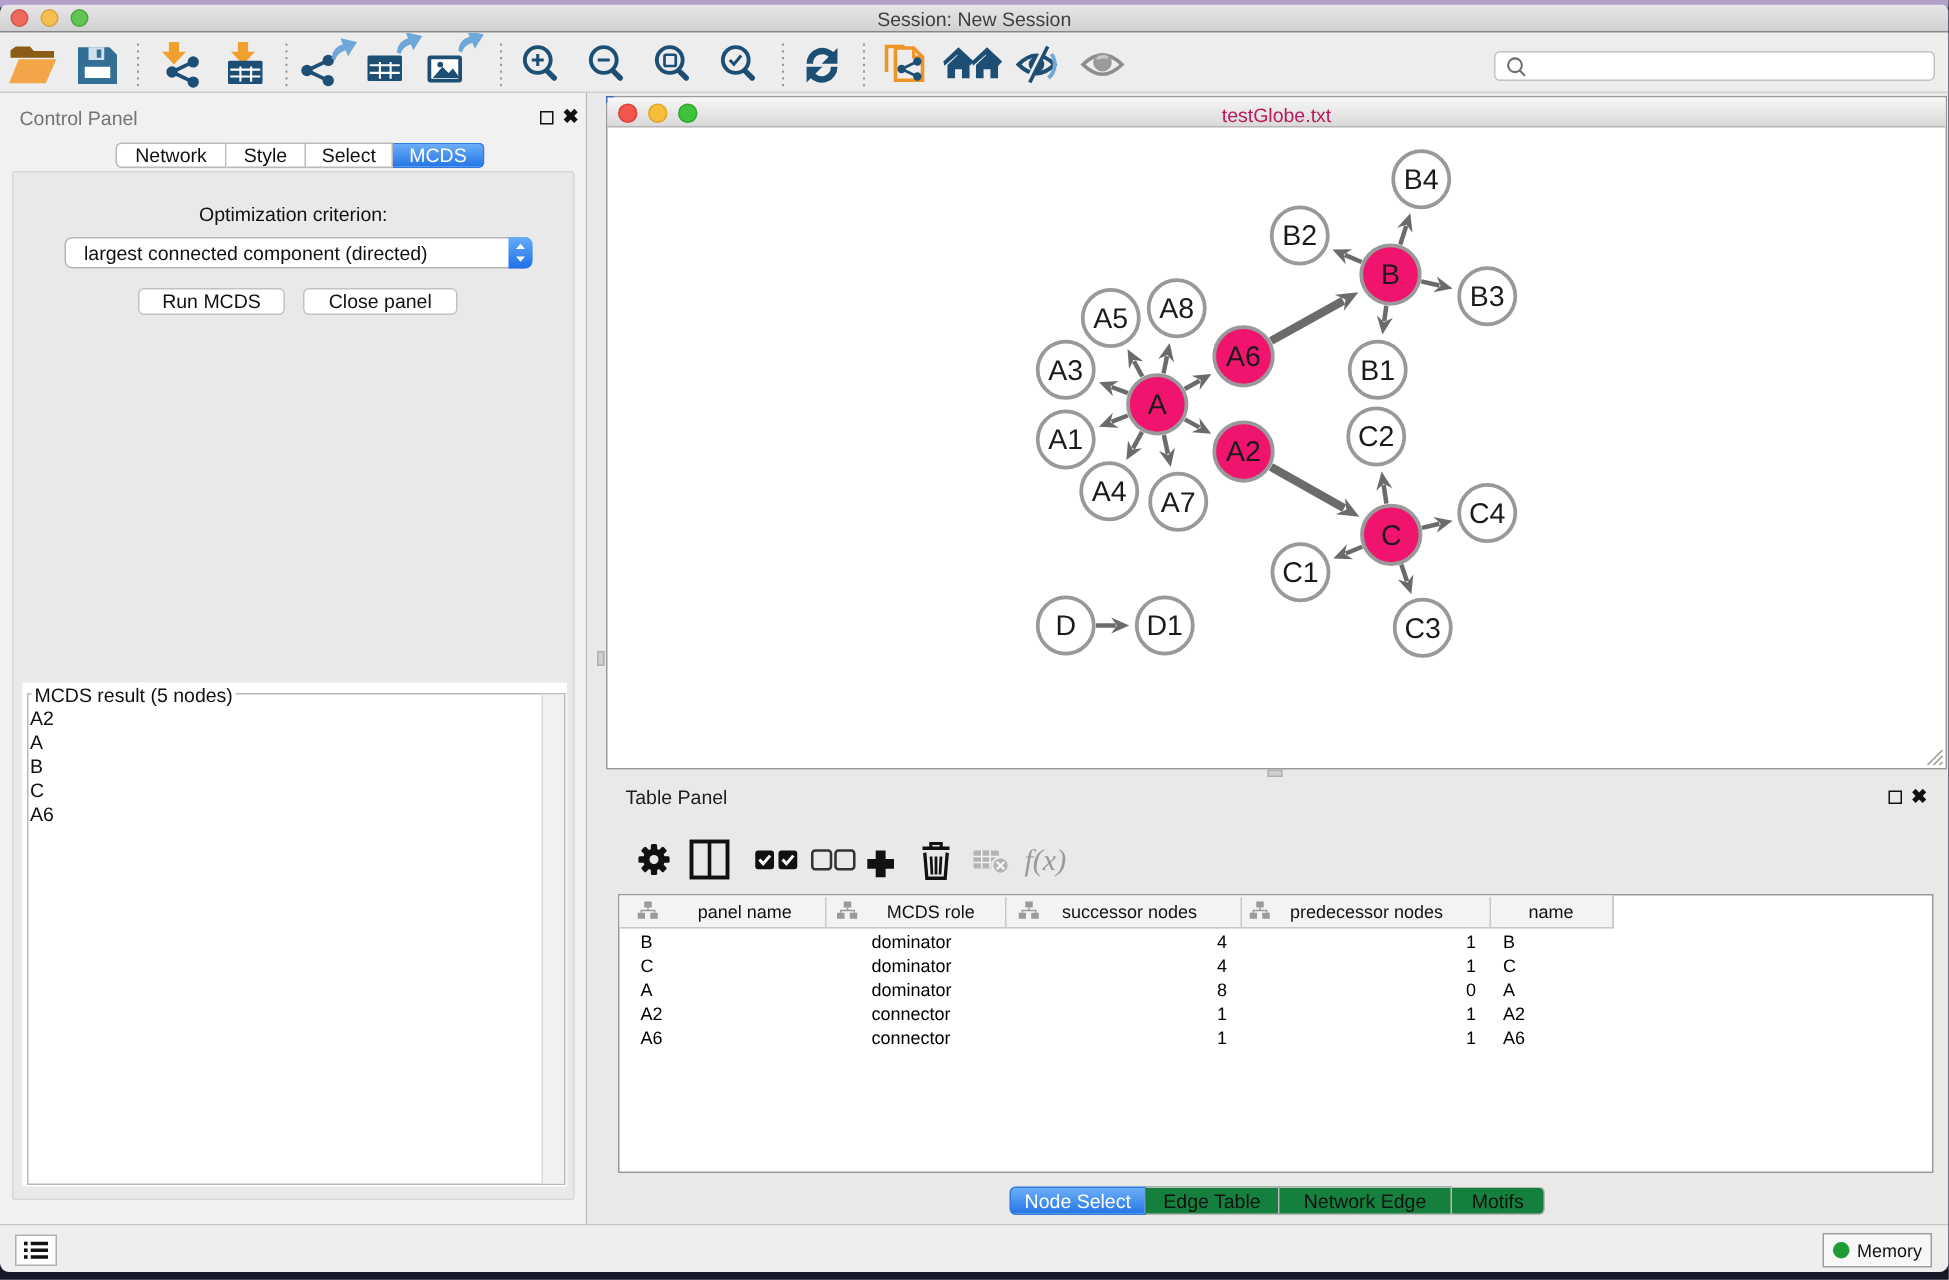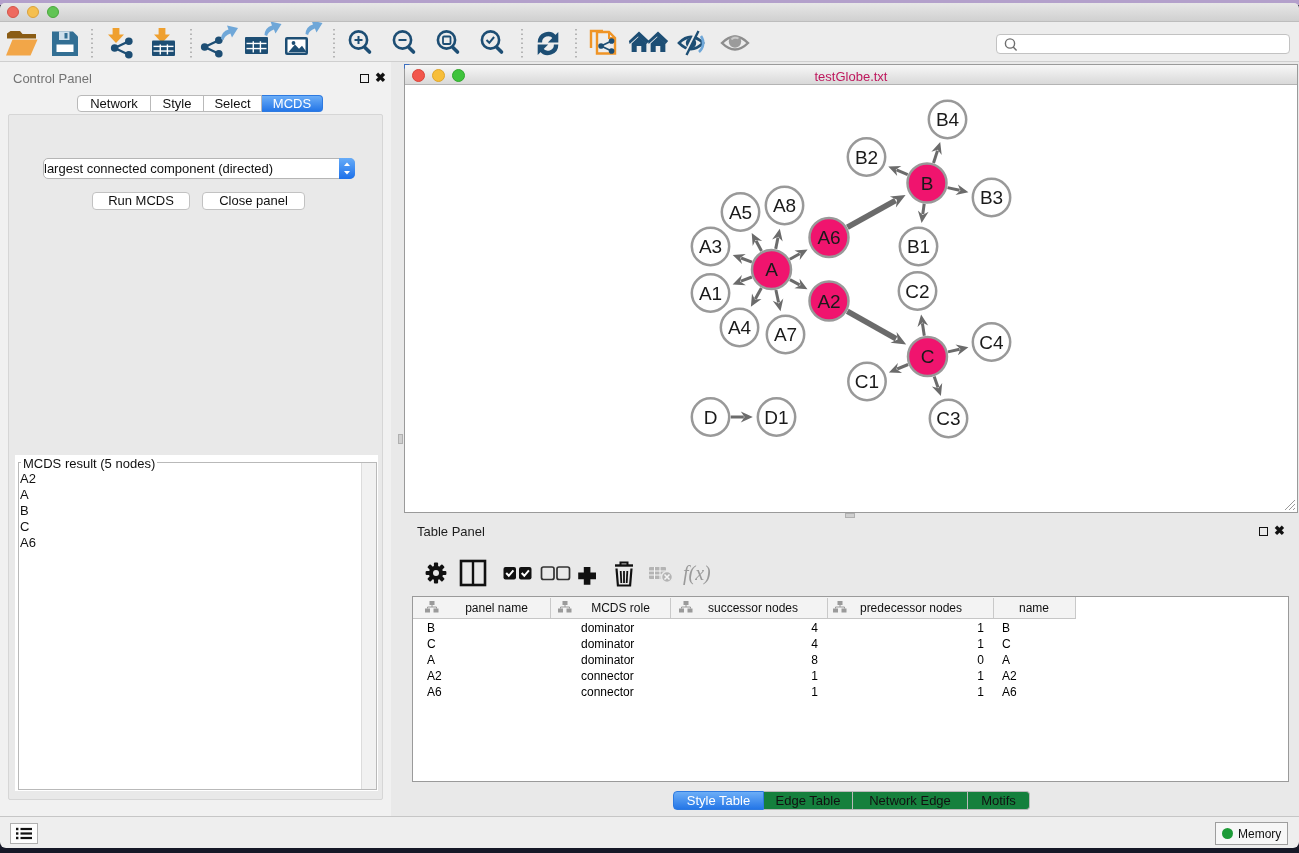--- a/index.html
+++ b/index.html
@@ -17,21 +17,21 @@
 #cptitle{left:13px;top:71px;font-size:13px;color:#737373}
 #cprestore{left:360px;top:74px;width:9px;height:9px;border:1.5px solid #111}
 #cpclose{left:375px;top:70px;font-size:13px;font-weight:bold;color:#111}
 #cptabs{left:77px;top:95px;height:17px;display:flex;font-size:13px;line-height:16px;text-align:center}
 #cptabs div{background:#fff;border:1px solid #b9b9b9;border-left:none;color:#111}
 #cptabs div:first-child{border-left:1px solid #b9b9b9;border-radius:4px 0 0 4px}
 #cptabs div:last-child{border-radius:0 4px 4px 0}
 .tabsel{background:linear-gradient(#6caef7,#2476e7) !important;color:#fff !important;border-color:#2e7ae0 !important}
 #cppanel{left:8px;top:114px;width:375px;height:686px;background:#e9e9e9;border:1px solid #d6d6d6;border-radius:2px}
 #optlabel{left:8px;top:135px;width:375px;text-align:center;font-size:13px;color:#111}
-#combo{left:43px;top:158px;width:312px;height:21px;background:#fff;border:1px solid #b5b5b5;border-radius:5px;font-size:13px;line-height:19px;color:#111;padding-left:0}
+#combo{left:43px;top:158px;width:312px;height:21px;background:#fff;border:1px solid #b5b5b5;border-radius:5px;font-size:13px;line-height:19px;color:#111;padding-left:12px}
 #combobtn{left:339px;top:158px;width:16px;height:21px;background:linear-gradient(#67acf8,#1c70ea);border-radius:0 5px 5px 0}
 .btn{background:#fff;border:1px solid #c2c2c2;border-radius:4px;font-size:13px;color:#111;text-align:center;line-height:16px}
 #runbtn{left:92px;top:192px;width:98px;height:18px}
 #closebtn{left:202px;top:192px;width:103px;height:18px}
 #mcdsgroup{left:15px;top:455px;width:363px;height:336px;background:#fff}
 #mcdsborder{left:18px;top:462px;width:359px;height:328px;border:1px solid #b9b9b9}
 #mcdslabel{left:21px;top:456px;font-size:13px;color:#111;background:#fff;padding:0 2px}
 #mcdslist{left:20px;top:471px;font-size:13px;line-height:16px;color:#111}
 #mcdssb{left:361px;top:463px;width:15px;height:326px;background:#f1f1f1;border-left:1px solid #dcdcdc}
 #desktop{left:391px;top:62px;width:908px;height:754px;background:#e9e9e9}
@@ -60,20 +60,21 @@
 #memtxt{left:1238px;top:827px;font-size:12px;color:#111}
 </style>
 </head>
 <body>
 <div id="stage">
 <div class="abs" id="purpletop"></div>
 <div class="abs" id="titlebar"></div>
 <div class="abs tl" style="left:7px;background:#ee6a5f;border:0.5px solid #d35549"></div>
 <div class="abs tl" style="left:27px;background:#f5bf4f;border:0.5px solid #dba13b"></div>
 <div class="abs tl" style="left:47px;background:#61c454;border:0.5px solid #4aa73c"></div>
+<div class="abs" id="title">Session: New Session</div>
 <div class="abs" id="toolbar"></div>
 <svg class="abs" style="left:0;top:22px" width="1299" height="40">
 <line x1="92" y1="7" x2="92" y2="36" stroke="#909090" stroke-width="1.2" stroke-dasharray="1.5,3"></line>
 <line x1="191" y1="7" x2="191" y2="36" stroke="#909090" stroke-width="1.2" stroke-dasharray="1.5,3"></line>
 <line x1="334" y1="7" x2="334" y2="36" stroke="#909090" stroke-width="1.2" stroke-dasharray="1.5,3"></line>
 <line x1="522" y1="7" x2="522" y2="36" stroke="#909090" stroke-width="1.2" stroke-dasharray="1.5,3"></line>
 <line x1="576" y1="7" x2="576" y2="36" stroke="#909090" stroke-width="1.2" stroke-dasharray="1.5,3"></line>
 <path d="M7,27 v-15.5 l3.5,-2.5 h9.5 l2.5,3 h13.5 v4.5 h-29 z" fill="#8a5c15"></path>
 <path d="M6,33.5 l6.5,-16 h25 l-7,16 z" fill="#f2a648"></path>
 <path d="M52,9.5 h21 l5,5 v19.5 h-26 z" fill="#336f94"></path>
@@ -168,20 +169,21 @@
 <div class="abs" id="cptitle">Control Panel</div>
 <div class="abs" id="cprestore"></div>
 <div class="abs" id="cpclose">✖</div>
 <div class="abs" id="cppanel"></div>
 <div class="abs" id="cptabs">
       <div style="width:74px">Network</div>
       <div style="width:53px">Style</div>
       <div style="width:58px">Select</div>
       <div style="width:61px" class="tabsel">MCDS</div>
     </div>
+<div class="abs" id="optlabel">Optimization criterion:</div>
 <div class="abs" id="combo">largest connected component (directed)</div>
 <div class="abs" id="combobtn"><svg width="16" height="21">
         <path d="M8 4.5 L11 8 L5 8 Z" fill="#fff"></path>
         <path d="M8 16.5 L11 13 L5 13 Z" fill="#fff"></path>
       </svg></div>
 <div class="abs btn" id="runbtn">Run MCDS</div>
 <div class="abs btn" id="closebtn">Close panel</div>
 <div class="abs" id="mcdsgroup"></div>
 <div class="abs" id="mcdsborder"></div>
 <div class="abs" id="mcdssb"></div>
@@ -404,21 +406,21 @@
 <div class="abs cell" style="left:305px;top:72px;width:100px;text-align:right">1</div>
 <div class="abs cell" style="left:471px;top:72px;width:100px;text-align:right">1</div>
 <div class="abs cell" style="left:589px;top:72px">A2</div>
 <div class="abs cell" style="left:14px;top:88px">A6</div>
 <div class="abs cell" style="left:168px;top:88px">connector</div>
 <div class="abs cell" style="left:305px;top:88px;width:100px;text-align:right">1</div>
 <div class="abs cell" style="left:471px;top:88px;width:100px;text-align:right">1</div>
 <div class="abs cell" style="left:589px;top:88px">A6</div>
 </div>
 <div class="abs" id="tbtabs">
-      <div style="width:91px" class="tabsel">Style Table</div>
+      <div style="width:91px" class="tabsel">Node Select</div>
       <div style="width:89px">Edge Table</div>
       <div style="width:115px">Network Edge</div>
       <div style="width:62px">Motifs</div>
     </div>
 <div class="abs" id="statusbar"></div>
 <div class="abs" id="listbtn"><svg width="26" height="19">
         <g stroke="#111" stroke-width="2.2">
           <line x1="9.5" y1="5" x2="21" y2="5"></line>
           <line x1="9.5" y1="9.5" x2="21" y2="9.5"></line>
           <line x1="9.5" y1="14" x2="21" y2="14"></line>

